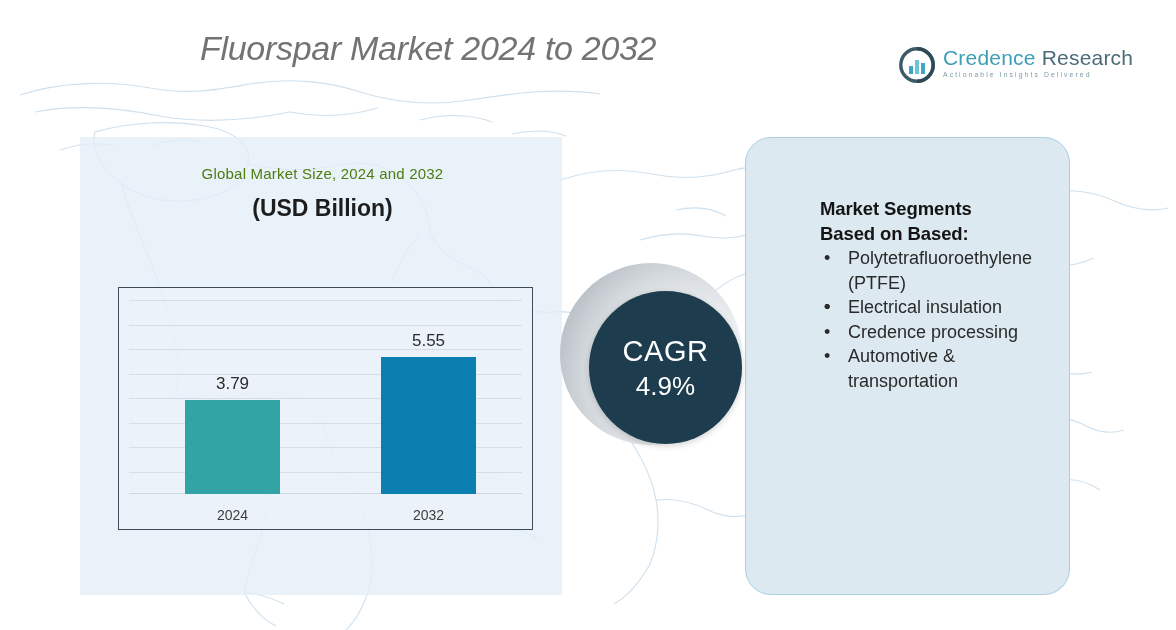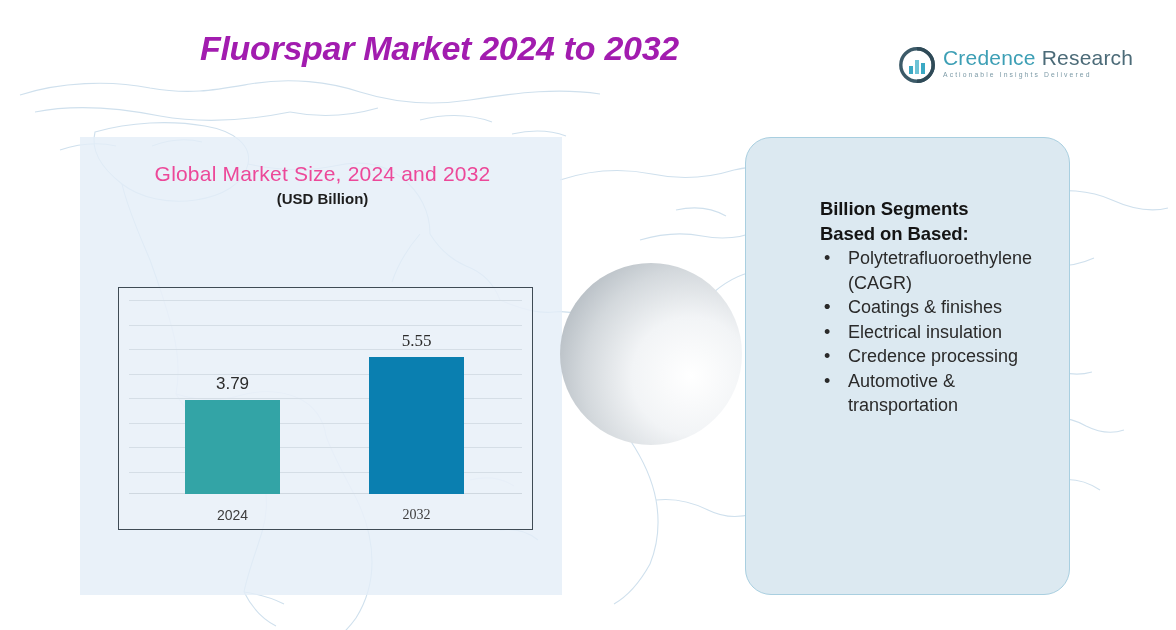--- a/index.html
+++ b/index.html
@@ -23,24 +23,24 @@
     background:rgba(228,238,247,0.80);
     z-index:1;
   }
 
   
   .chart-heading{
     position:absolute;left:100px;top:163px;width:445px;
     text-align:center;z-index:3;
   }
   .chart-heading .line1{
-    display:block;font-size:21px;color:#ec4899;letter-spacing:.2px;line-height:22px;
+    display:block;font-size:15px;color:#4d7c0f;letter-spacing:.2px;line-height:22px;
   }
   .chart-heading .line2{
-    display:block;font-size:15px;color:#1d1d1d;font-weight:bold;line-height:24px;margin-top:2px;
+    display:block;font-size:23px;color:#1d1d1d;font-weight:bold;line-height:24px;margin-top:11px;
   }
 
   
   .chart-frame{
     position:absolute;left:118px;top:287px;width:415px;height:243px;
     border:1.6px solid #3f4b55;
     background:rgba(236,243,250,0.55);
     z-index:3;
     box-sizing:border-box;
   }
@@ -104,21 +104,21 @@
   .seg-li{
     position:relative;padding-left:28px;font-size:18px;color:#2a2a2a;line-height:24.5px;
   }
   .seg-li .dot{
     position:absolute;left:4px;top:0;font-size:18px;color:#2a2a2a;line-height:24.5px;
   }
 
   
   .page-title{
     position:absolute;left:200px;top:29px;z-index:6;
-    font-size:34px;font-weight:bold;font-style:italic;color:#a21caf;
+    font-size:34px;font-weight:normal;font-style:italic;color:#737373;
     letter-spacing:-.3px;white-space:nowrap;
   }
 
   
   .logo{position:absolute;left:899px;top:45px;width:195px;height:44px;z-index:6;}
   .logo-mark{position:absolute;left:0;top:2px;width:36px;height:36px;}
   .logo-text{position:absolute;left:44px;top:1px;}
   .logo-name{font-size:21px;color:#3d9fb5;letter-spacing:.2px;white-space:nowrap;}
   .logo-name .dark{color:#4c6b78;}
   .logo-tag{
@@ -219,43 +219,47 @@
         <div class="gridline" style="top: 159px;"></div>
         <div class="gridline" style="top: 183.5px;"></div>
       </div>
     <div class="axis-base"></div>
     <div class="plot">
         <div class="bar-slot" style="left: 66px; height: 82px; text-align: right;">
           <div class="bar" style="height: 94px; background: rgb(51, 164, 166);"></div>
           <div class="bar-value" style="bottom: 100px;">3.79</div>
           <div class="bar-cat">2024</div>
         </div>
-        <div class="bar-slot" style="left: 250px; height: 176px; font-family: Liberation Serif, serif;">
+        <div class="bar-slot" style="left: 262px; height: 176px;">
           <div class="bar" style="height: 137px; background: rgb(10, 127, 176);"></div>
           <div class="bar-value" style="bottom: 143px;">5.55</div>
           <div class="bar-cat">2032</div>
         </div>
       </div>
   </div>
 
   <div class="sphere-wrap">
     <div class="sphere-glow"></div>
+    <div class="cagr-circle">
+      <div class="cagr-label">CAGR</div>
+      <div class="cagr-value">4.9%</div>
+    </div>
   </div>
 
   <div class="right-panel"></div>
   <div class="seg-content">
-    <div class="seg-h">Billion Segments</div>
+    <div class="seg-h">Market Segments</div>
     <div id="seg-groups">
         <div class="seg-h">Based on Based:</div>
         <ul class="seg-list">
-          <li class="seg-li"><span class="dot">•</span><span>Polytetrafluoroethylene (CAGR)</span></li>
+          <li class="seg-li"><span class="dot">•</span><span>Polytetrafluoroethylene (PTFE)</span></li>
           <li class="seg-li"><span class="dot">•</span></li>
         </ul>
         <ul class="seg-list">
-          <li class="seg-li"><span class="dot">•</span><span>Coatings &amp; finishes</span></li>
+          <li class="seg-li"><span class="dot">•</span></li>
           <li class="seg-li"><span class="dot">•</span><span>Electrical insulation</span></li>
         </ul>
         <ul class="seg-list">
           <li class="seg-li"><span class="dot">•</span><span>Credence processing</span></li>
           <li class="seg-li"><span class="dot">•</span><span>Automotive &amp; transportation</span></li>
         </ul>
       </div>
   </div>
 
 </div>

